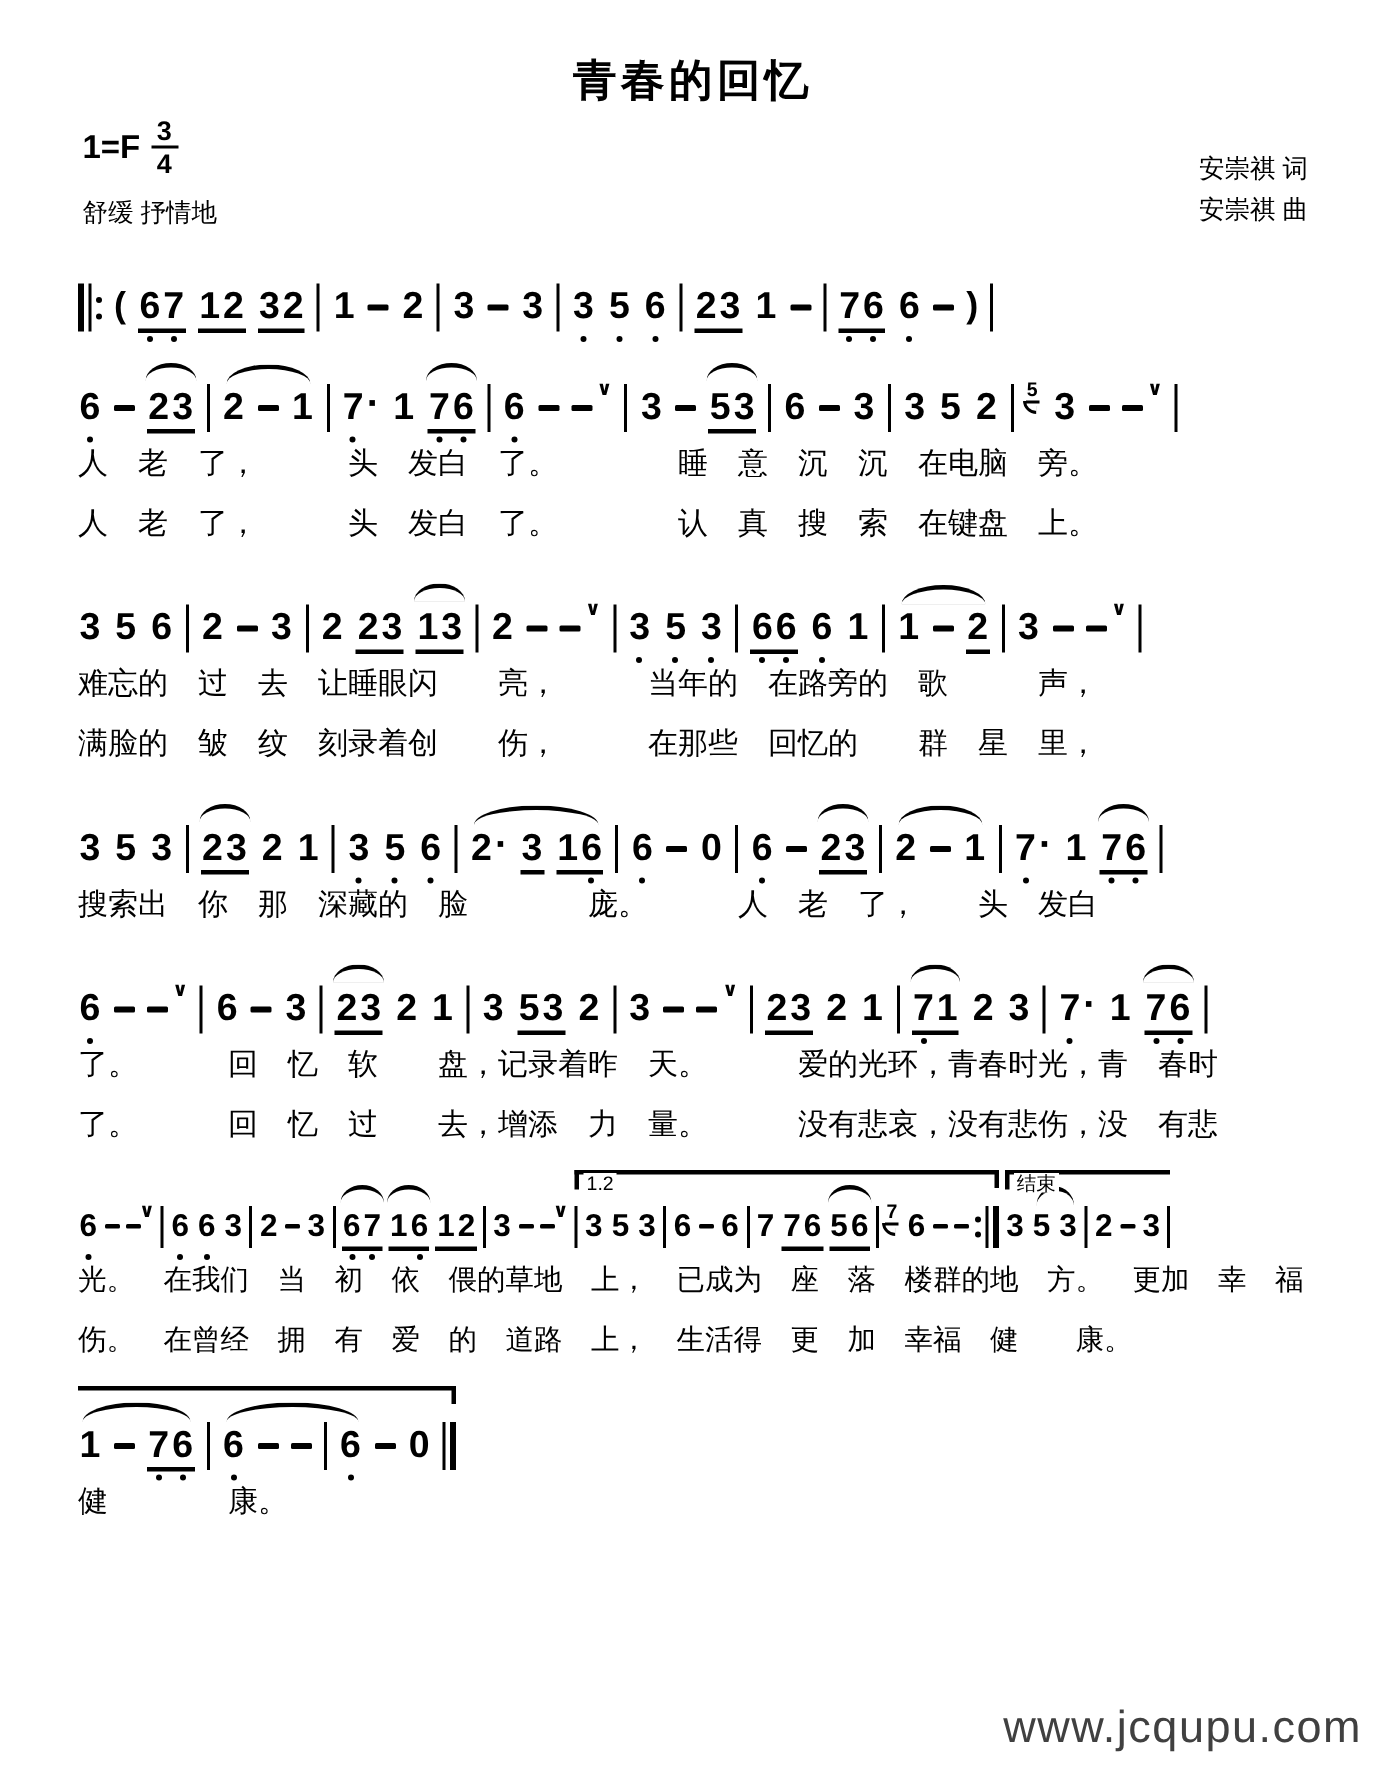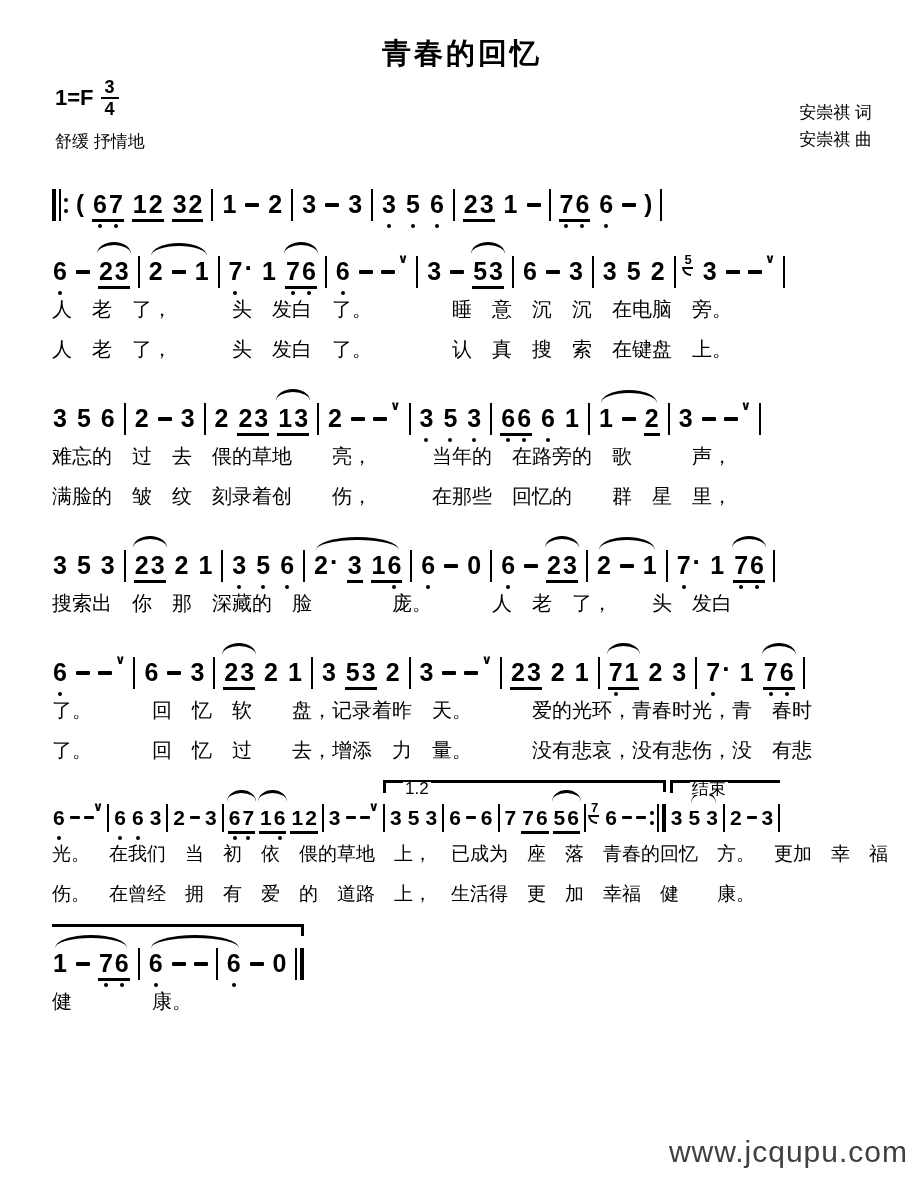--- a/index.html
+++ b/index.html
@@ -38,21 +38,21 @@
   .grace{position:relative;font-size:13px;font-weight:bold;line-height:13px;border-bottom:2px solid #000;margin:-3px 1px 0 0;padding:0 1px 1px;}
   .grace::after{content:"";position:absolute;left:-2px;bottom:-9px;width:7px;height:7px;border-left:2px solid #000;border-bottom:2px solid #000;border-radius:0 0 0 100%;}
   .slur{position:relative;}
   .slur::before{content:"";position:absolute;top:-13px;left:3px;right:3px;height:10px;border-top:3px solid #000;border-radius:50% / 100% 100% 0 0;}
   .note.selfarc{position:relative;}
   .note.selfarc::before{content:"";position:absolute;top:-14px;left:-1px;right:-1px;height:9px;border-top:3px solid #000;border-radius:50% / 100% 100% 0 0;}
   .volta{position:relative;}
   .volta::before{content:"";position:absolute;top:-24px;left:0;right:0;height:10px;border-top:3px solid #000;}
   .volta.hl::before{border-left:3px solid #000;}
   .volta.hr::after{content:"";position:absolute;top:-24px;right:0;width:3px;height:12px;background:#000;}
-  .vlabel{position:absolute;top:-22px;left:20px;font-size:17px;line-height:13px;font-weight:normal;background:#fff;padding:0 2px;z-index:1;}
+  .vlabel{position:absolute;top:-22px;left:6px;font-size:13px;line-height:13px;font-weight:normal;background:#fff;padding:0 2px;z-index:1;}
   .lyric{font-size:20px;line-height:40px;white-space:pre;}
   
   #sys6 .mrow,#sys6 .vinner{gap:4px;}
   #sys6 .note{font-size:21px;line-height:27px;}
   #sys6 .dash{width:10px;margin-top:12px;height:3px;}
   #sys6 .bar{height:28px;}
   #sys6 .rdots{height:28px;gap:6px;}
   #sys6 .lyric{font-size:19px;}
   
   .watermark{position:absolute;right:16px;bottom:8px;font-size:30px;color:#404040;letter-spacing:1px;}
@@ -310,21 +310,21 @@
           </span>
           <span class="bar"></span>
           <span class="note">
             <span class="ch">3</span>
           </span>
           <span class="dash"></span>
           <span class="dash"></span>
           <span class="breath">∨</span>
           <span class="bar"></span>
         </div>
-      <div class="lyric">难忘的　过　去　偎的草地　　亮，　　　当年的　在路旁的　歌　　　声，</div>
+      <div class="lyric">难忘的　过　去　让睡眼闪　　亮，　　　当年的　在路旁的　歌　　　声，</div>
       <div class="lyric">满脸的　皱　纹　刻录着创　　伤，　　　在那些　回忆的　　群　星　里，</div>
     </section>
 
     <section class="system" id="sys4">
       <div class="mrow">
           <span class="note">
             <span class="ch">3</span>
           </span>
           <span class="note">
             <span class="ch">5</span>
@@ -617,21 +617,21 @@
                 <span class="ch">2</span>
               </span>
               <span class="dash"></span>
               <span class="note">
                 <span class="ch">3</span>
               </span>
               <span class="bar"></span>
             </span>
           </span>
         </div>
-      <div class="lyric">光。　在我们　当　初　依　偎的草地　上，　已成为　座　落　青春的回忆　方。　更加　幸　福</div>
+      <div class="lyric">光。　在我们　当　初　依　偎的草地　上，　已成为　座　落　楼群的地　方。　更加　幸　福</div>
       <div class="lyric">伤。　在曾经　拥　有　爱　的　道路　上，　生活得　更　加　幸福　健　　康。</div>
     </section>
 
     <section class="system" id="sys7">
       <div class="mrow">
           <span class="volta hr">
             <span class="vinner">
               <span class="slur">
                 <span class="vinner">
                   <span class="note">

